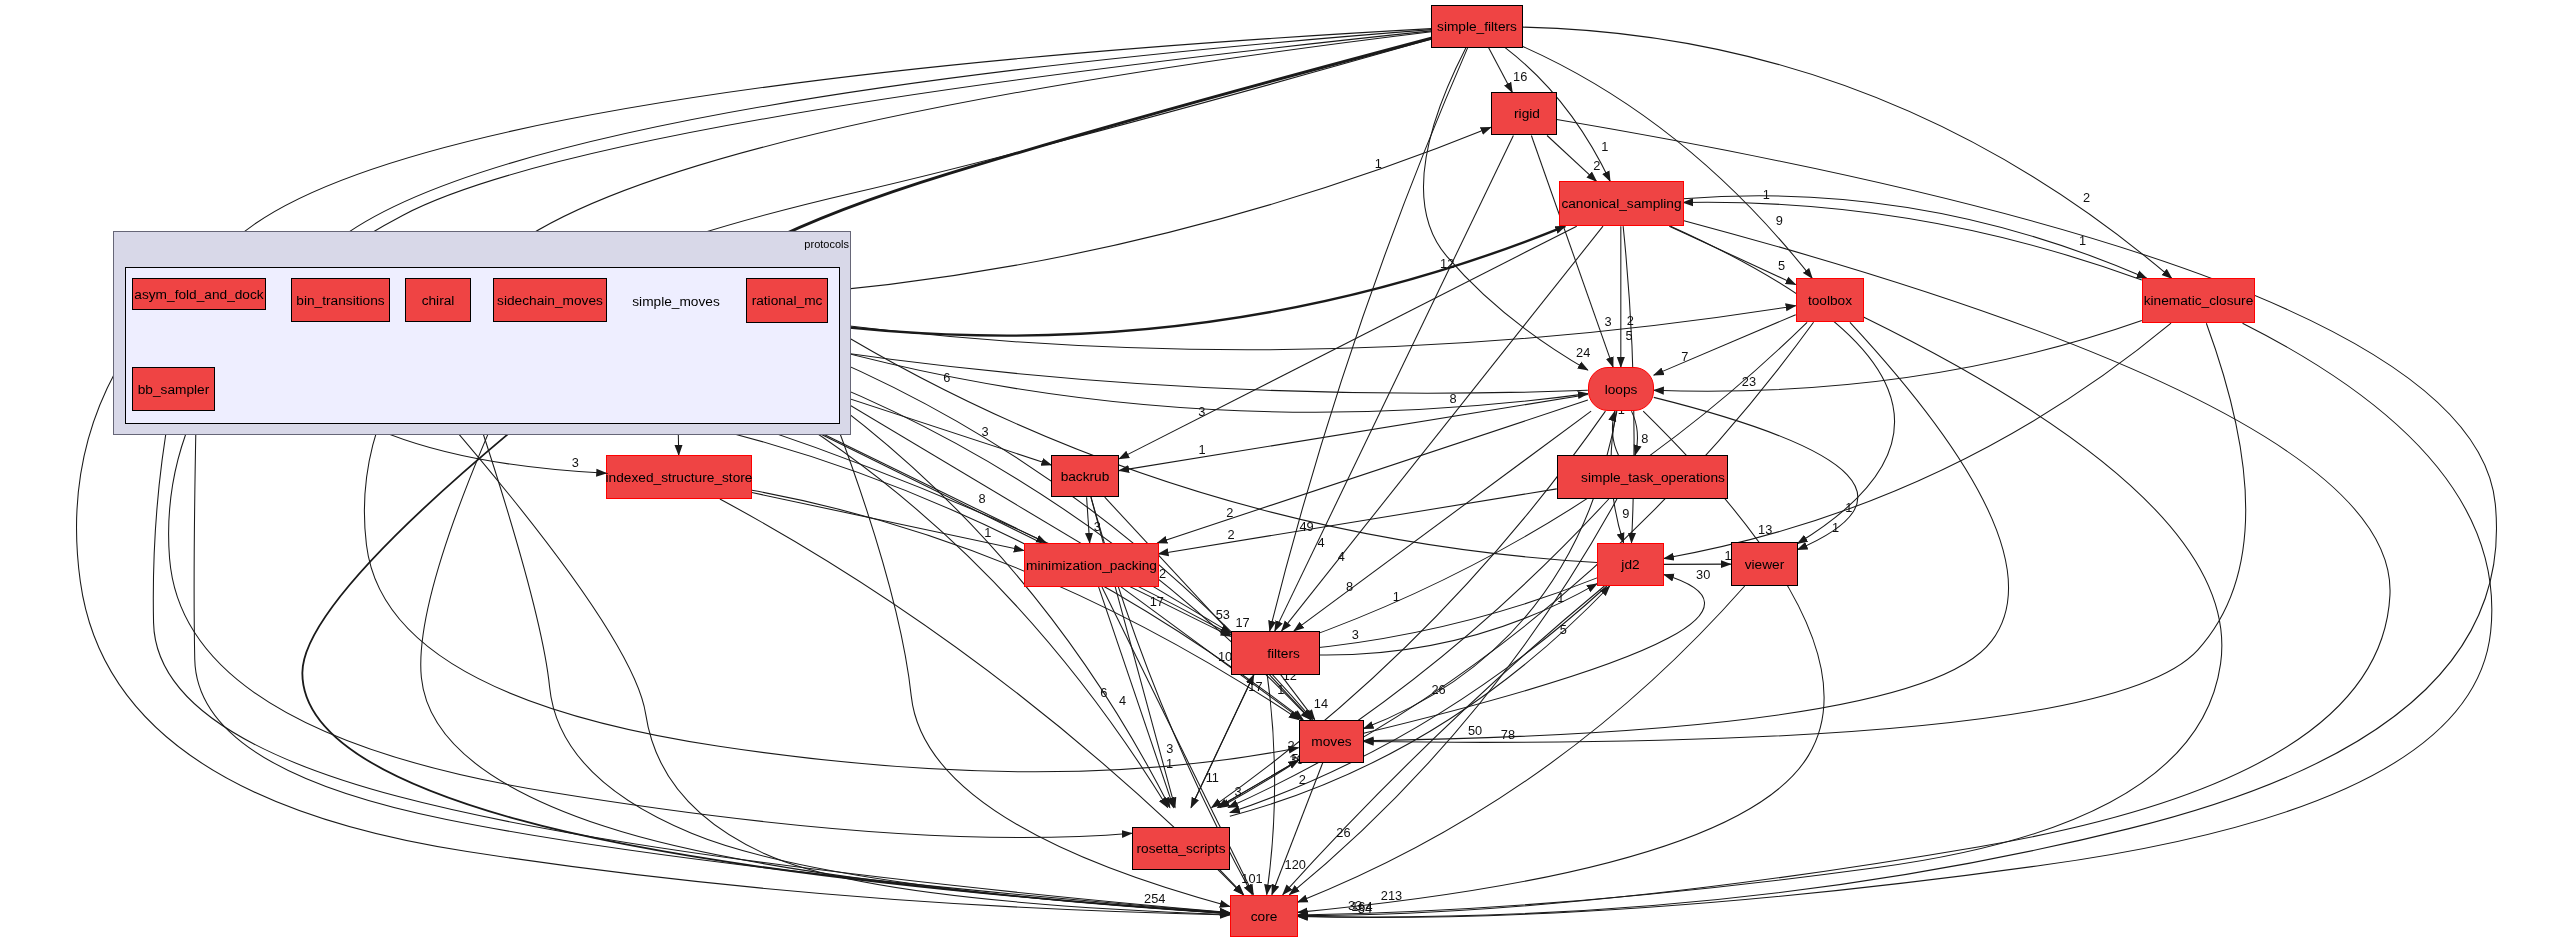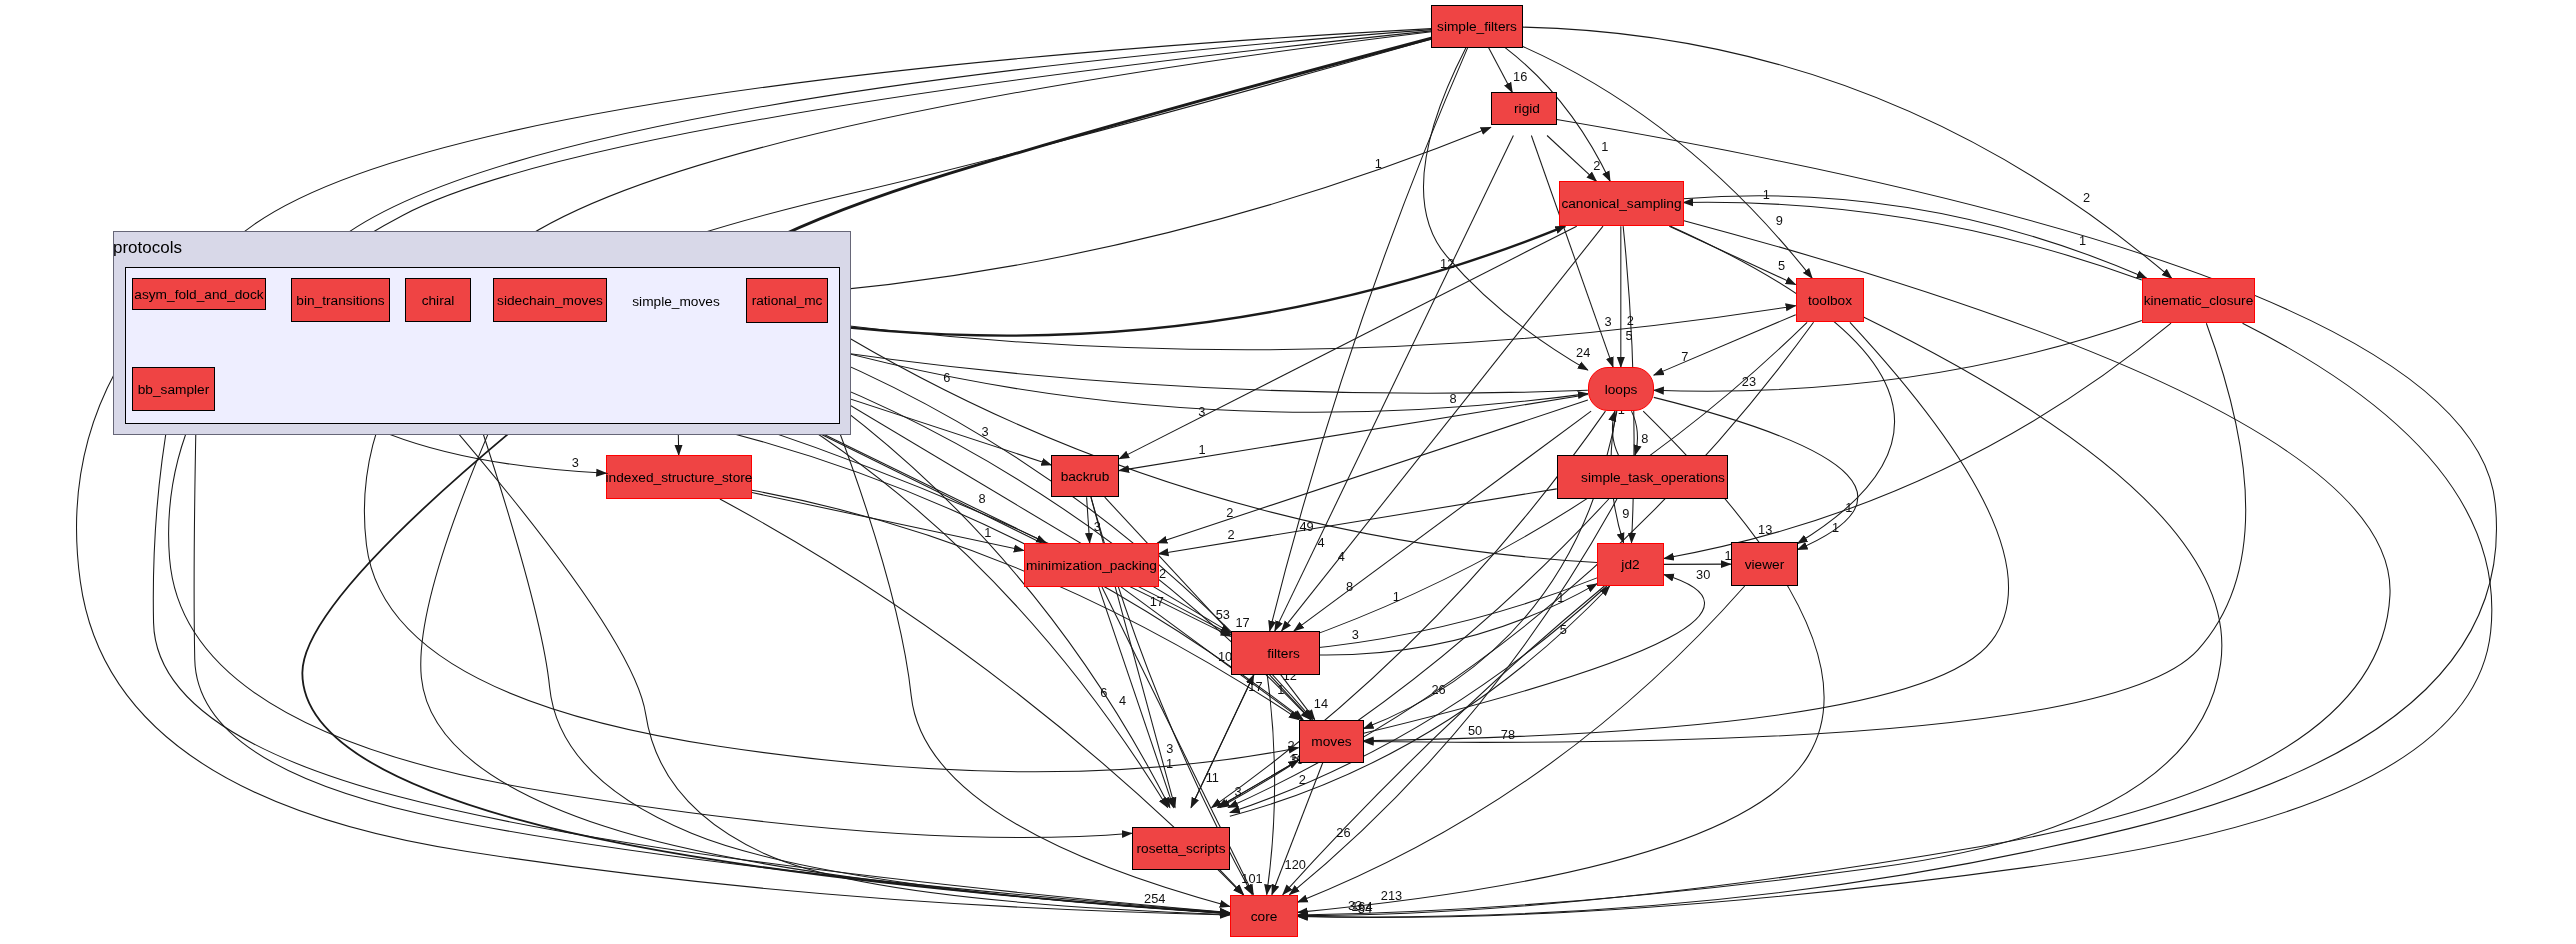--- a/index.html
+++ b/index.html
@@ -1,21 +1,21 @@
 <!DOCTYPE html>
 <html style="font-size:14.7px"><head>
 <meta charset="utf-8">
 <style>
   html,body{margin:0;padding:0;background:#ffffff;}
   #canvas{position:relative;width:2576px;height:944px;background:#ffffff;overflow:hidden;
           font-family:"Liberation Sans","DejaVu Sans",sans-serif;}
   #edge-layer{position:absolute;left:0;top:0;width:2576px;height:944px;}
   .cluster-outer{position:absolute;background:#d8d8e8;border:0.9px solid #666677;}
   .cluster-inner{position:absolute;background:#eeeeff;border:0.9px solid #000000;}
-  .cluster-label{position:absolute;text-align:left;font-size:17px;color:#000;}
+  .cluster-label{position:absolute;text-align:right;font-size:11px;color:#000;}
   .node{position:absolute;background:#ef4444;border:1.3px solid #000000;display:flex;
         align-items:center;justify-content:center;font-size:13.7px;color:#000;
         white-space:nowrap;box-sizing:border-box;cursor:pointer;}
   .node-red{border:1.5px solid #ff0000;}
   .node-plain{border:none;background:transparent;cursor:pointer;}
   .edge-label{font-size:14px;fill:#111111;}
 </style>
 </head>
 <body>
 
@@ -211,21 +211,21 @@
         <text x="1482.74" y="997.5984210526316" class="edge-label">84</text>
       </g>
   </svg>
 
   <div class="cluster-outer" id="cluster-outer" style="left: 113px; top: 231px; width: 736px; height: 202px; background: rgb(216, 216, 232);"></div>
   <div class="cluster-label" id="cluster-label" style="left: 113px; top: 238px; width: 736px;">protocols</div>
   <div class="cluster-inner" id="cluster-inner" style="left: 125px; top: 267px; width: 713px; height: 155px; background: rgb(238, 238, 255);"></div>
 
   <div id="nodes-layer">
       <div class="node" style="left: 1431px; top: 4.6px; width: 92px; height: 43px;">simple_filters</div>
-      <div class="node" style="left: 1491px; top: 92px; width: 66px; height: 33px; padding-left: 6px;">rigid</div>
+      <div class="node" style="left: 1491px; top: 92px; width: 66px; height: 43px; padding-left: 6px;">rigid</div>
       <div class="node node-red" style="left: 1559px; top: 181px; width: 125px; height: 45px;">canonical_sampling</div>
       <div class="node node-red" style="left: 1796px; top: 278px; width: 68px; height: 44px;">toolbox</div>
       <div class="node node-red" style="left: 2142px; top: 278px; width: 113px; height: 45px;">kinematic_closure</div>
       <div class="node node-red" style="left: 1588px; top: 367px; width: 66px; height: 44px; border-radius: 20px;">loops</div>
       <div class="node" style="left: 1557px; top: 455px; width: 171px; height: 44px; padding-left: 21px;">simple_task_operations</div>
       <div class="node" style="left: 1051px; top: 455px; width: 68px; height: 42px;">backrub</div>
       <div class="node node-red" style="left: 606px; top: 455px; width: 146px; height: 44px;">indexed_structure_store</div>
       <div class="node node-red" style="left: 1024px; top: 543px; width: 135px; height: 44px;">minimization_packing</div>
       <div class="node node-red" style="left: 1597px; top: 543px; width: 67px; height: 43px; text-align: right;">jd2</div>
       <div class="node" style="left: 1731px; top: 542px; width: 67px; height: 44px;">viewer</div>

